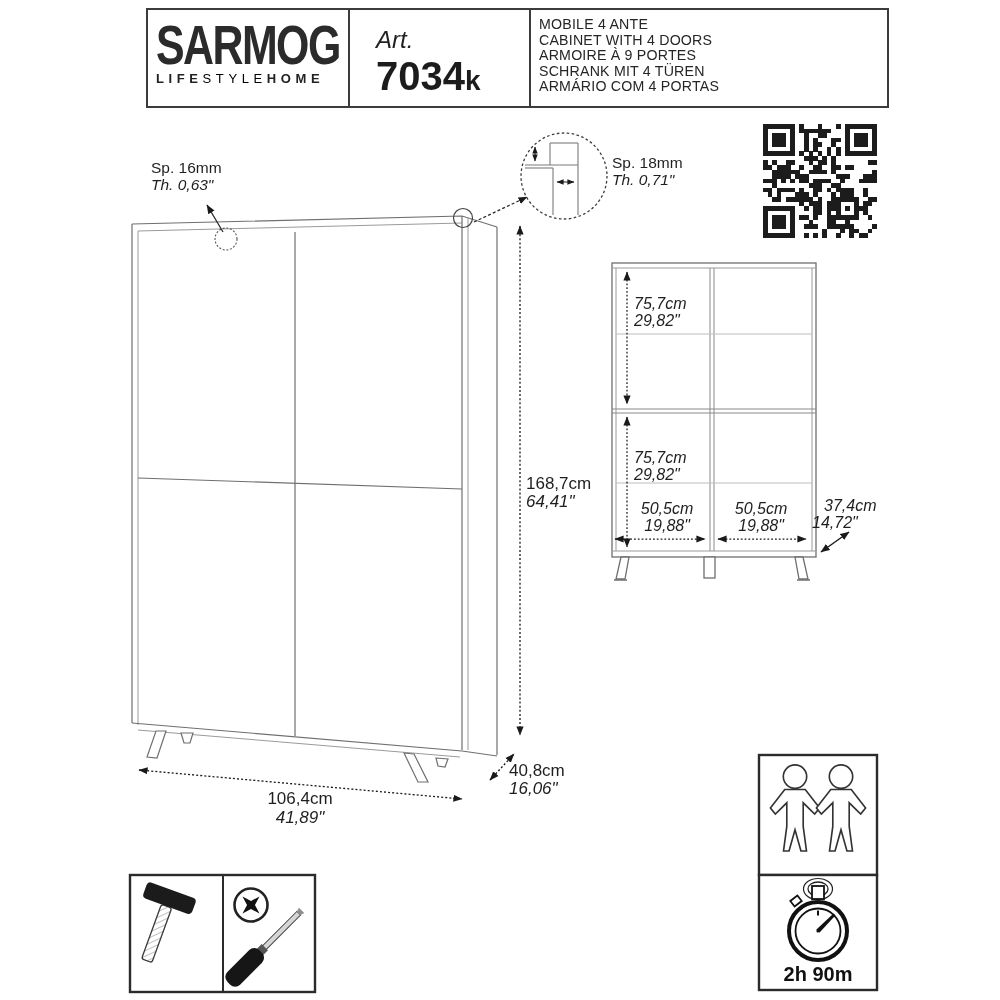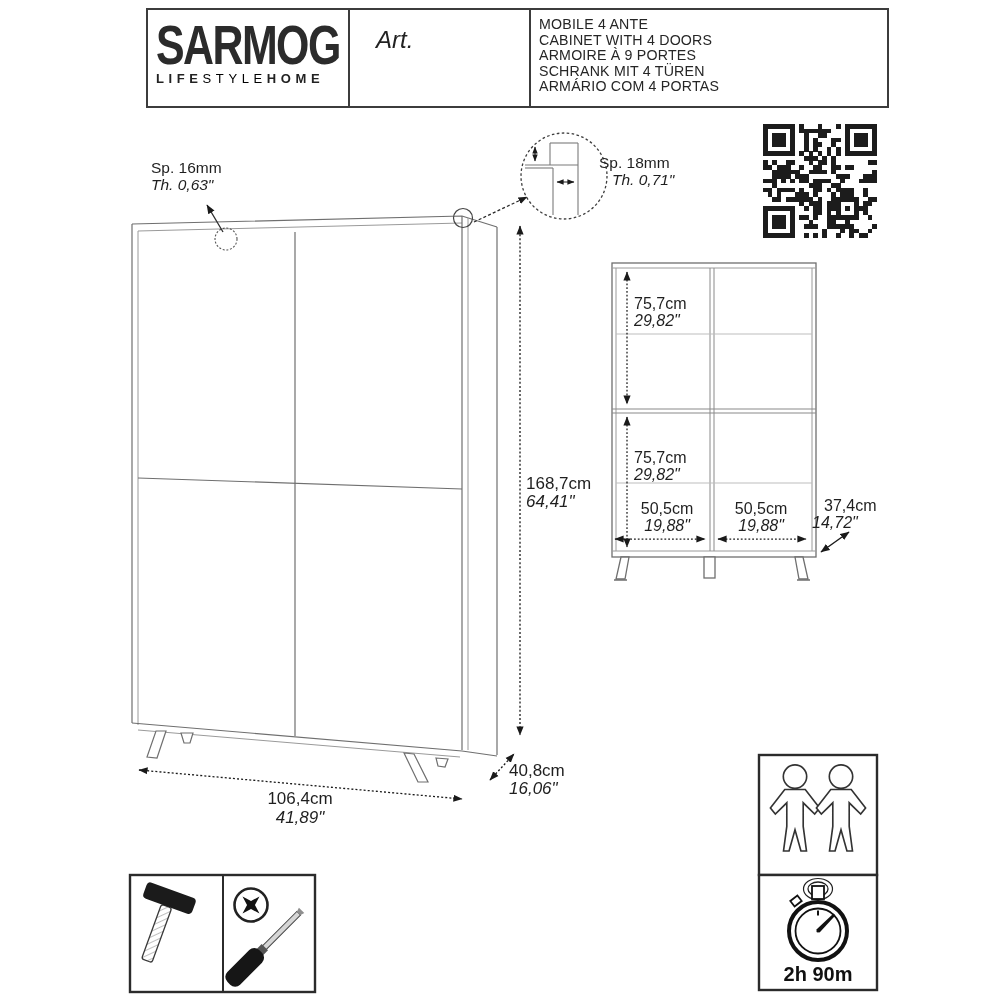--- a/index.html
+++ b/index.html
@@ -1,21 +1,21 @@
 <!DOCTYPE html>
 <html><head>
 <meta charset="utf-8">
 <style>
   html,body{margin:0;padding:0;background:#fff;}
   #page{position:relative;width:1000px;height:1000px;background:#ffffff;outline:1px solid #e3e3e3;
         font-family:"Liberation Sans",sans-serif;overflow:hidden;}
   svg.art{position:absolute;left:0;top:0;z-index:1;}
   .t{position:absolute;z-index:2;color:#1f1f1f;white-space:nowrap;font-family:"Liberation Sans",sans-serif;}
   .dim{font-size:17px;}
-  .dim2{font-size:16px;}
+  .dim2{font-size:16px;font-style:italic;}
   .callout{font-size:15.5px;}
   .it{font-style:italic;}
   .ctr{text-align:center;}
   
   #hdr{position:absolute;left:130px;top:8px;width:743px;height:100px;border:2px solid #3c3c3c;
        display:flex;z-index:2;background:#fff;box-sizing:border-box;margin-left:16px;}
   .hcell{box-sizing:border-box;height:100%;}
   #hc1{width:202px;border-right:2px solid #3c3c3c;padding-left:8px;}
   #hc2{width:181px;border-right:2px solid #3c3c3c;padding-left:26px;}
   #hc3{flex:1;padding:7px 8px 0 8px;}
@@ -37,20 +37,21 @@
 
   <div id="hdr">
     <div class="hcell" id="hc1">
       <div id="brand">SARMOG</div>
       <div id="tagline">
         <span class="b">LIFE</span><span class="l">STYLE</span><span class="b">HOME</span>
       </div>
     </div>
     <div class="hcell" id="hc2">
       <div id="artlabel">Art.</div>
+      <div id="artnum"><span>7034</span><span class="suf">k</span></div>
     </div>
     <div class="hcell" id="hc3">
       <div class="pname">MOBILE 4 ANTE</div>
       <div class="pname">CABINET WITH 4 DOORS</div>
       <div class="pname">ARMOIRE À 9 PORTES</div>
       <div class="pname">SCHRANK MIT 4 TÜREN</div>
       <div class="pname">ARMÁRIO COM 4 PORTAS</div>
     </div>
   </div>
 
@@ -491,21 +492,21 @@
         <rect x="822.15" y="233.20" width="4.75" height="4.75" fill="#1c1c1c"></rect>
         <rect x="835.80" y="233.20" width="4.75" height="4.75" fill="#1c1c1c"></rect>
         <rect x="849.45" y="233.20" width="4.75" height="4.75" fill="#1c1c1c"></rect>
         <rect x="858.55" y="233.20" width="4.75" height="4.75" fill="#1c1c1c"></rect>
         <rect x="863.10" y="233.20" width="4.75" height="4.75" fill="#1c1c1c"></rect>
       </g>
   </svg>
 
   <div class="t callout" style="left:151px;top:159px">Sp. 16mm</div>
   <div class="t callout it" style="left:151px;top:176px">Th. 0,63"</div>
-  <div class="t callout" style="left:599px;top:154px">Sp. 18mm</div>
+  <div class="t callout" style="left:612px;top:154px">Sp. 18mm</div>
   <div class="t callout it" style="left:612px;top:171px">Th. 0,71"</div>
 
   <div class="t dim" style="left:526px;top:474px">168,7cm</div>
   <div class="t dim it" style="left:526px;top:492px">64,41"</div>
   <div class="t dim ctr" style="left:240px;top:789px;width:120px">106,4cm</div>
   <div class="t dim it ctr" style="left:240px;top:808px;width:120px">41,89"</div>
   <div class="t dim" style="left:509px;top:761px">40,8cm</div>
   <div class="t dim it" style="left:509px;top:779px">16,06"</div>
 
   <div class="t dim2" style="left:634px;top:295px">75,7cm</div>

